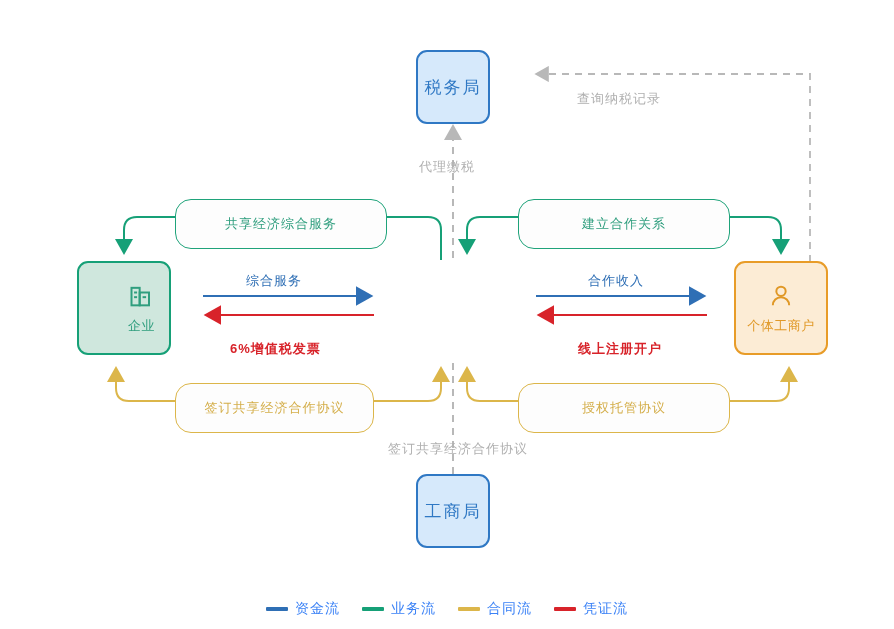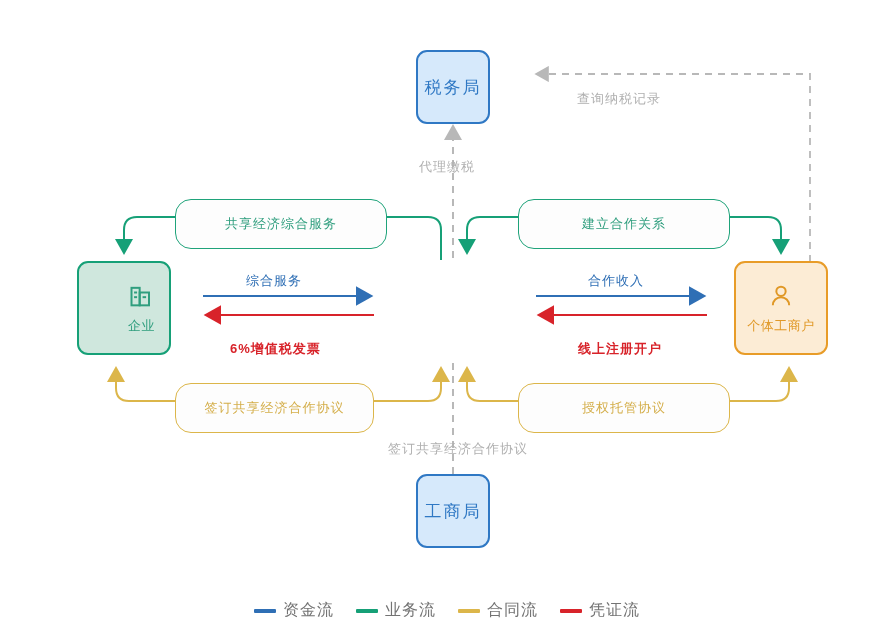--- a/index.html
+++ b/index.html
@@ -114,22 +114,22 @@
     display: flex;
     align-items: center;
     gap: 7px;
   }
   .legend-swatch {
     width: 22px;
     height: 4px;
     border-radius: 1px;
   }
   .legend-text {
-    font-size: 16px;
-    color: #737373;
+    font-size: 14px;
+    color: #3b82f6;
     letter-spacing: 1px;
   }
   .icon-wrap {
     display: flex;
     align-items: center;
     justify-content: center;
     height: 30px;
   }
 </style>
 </head>

